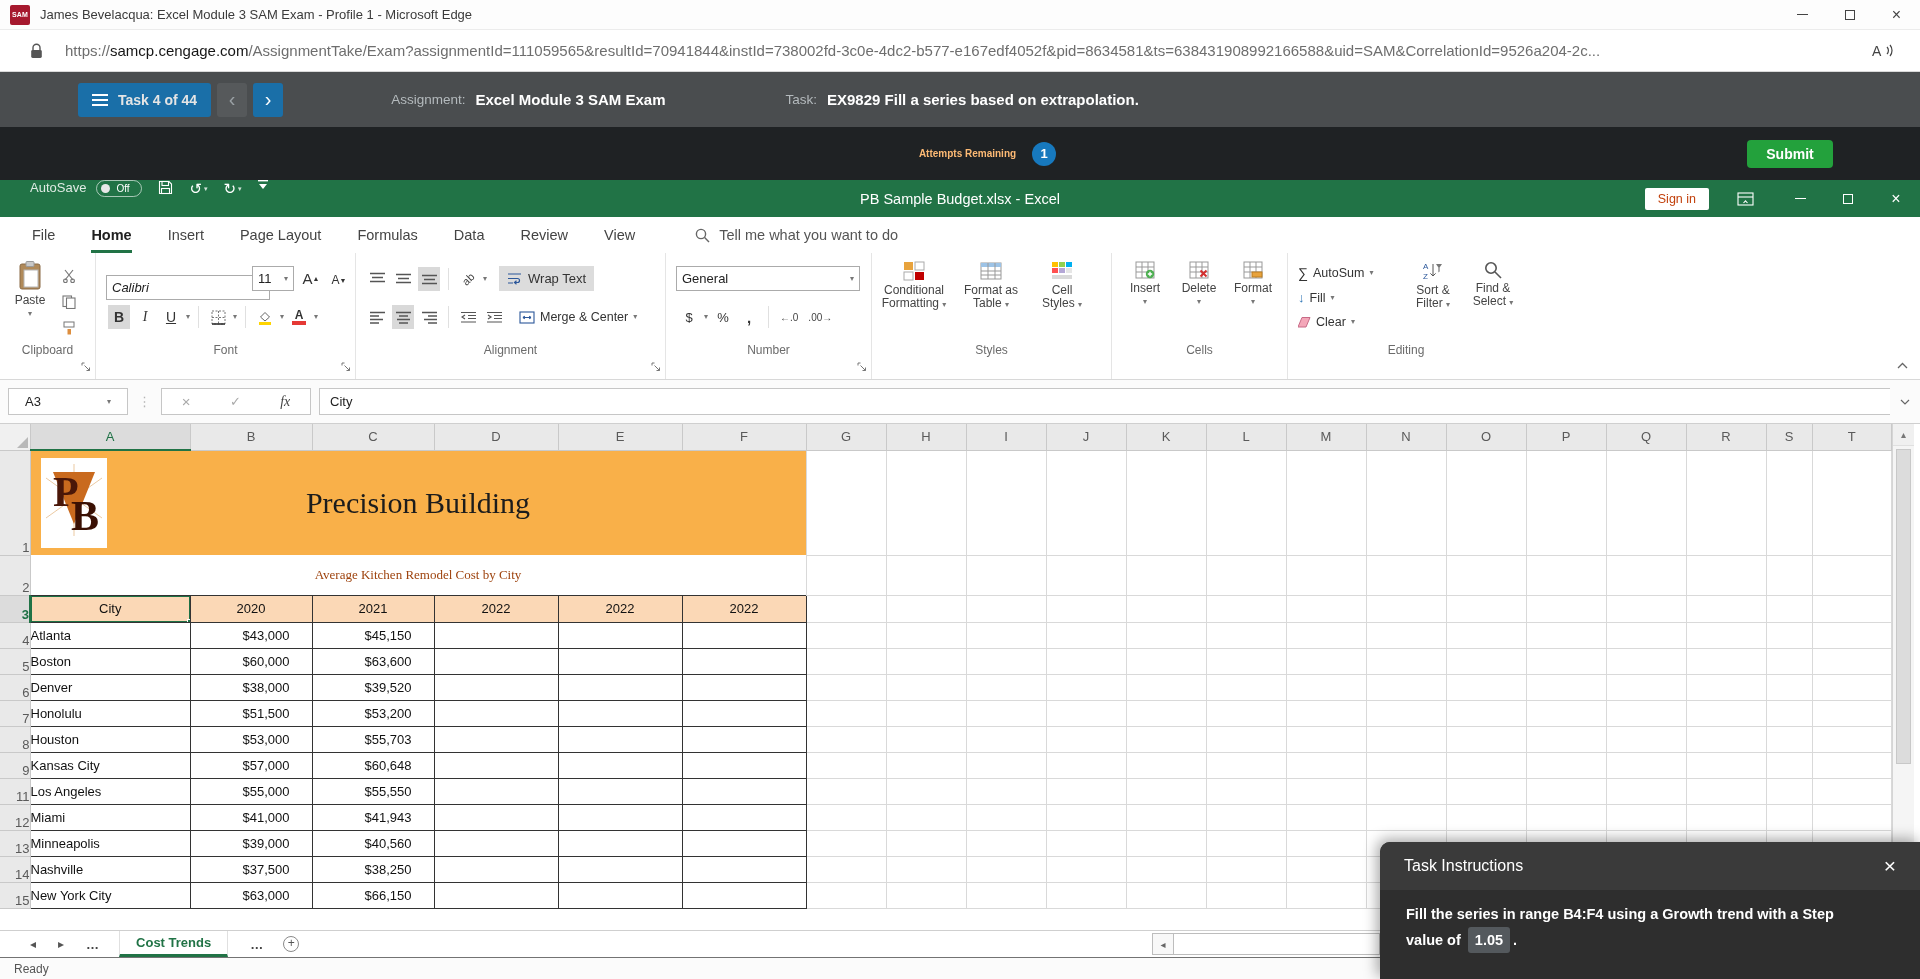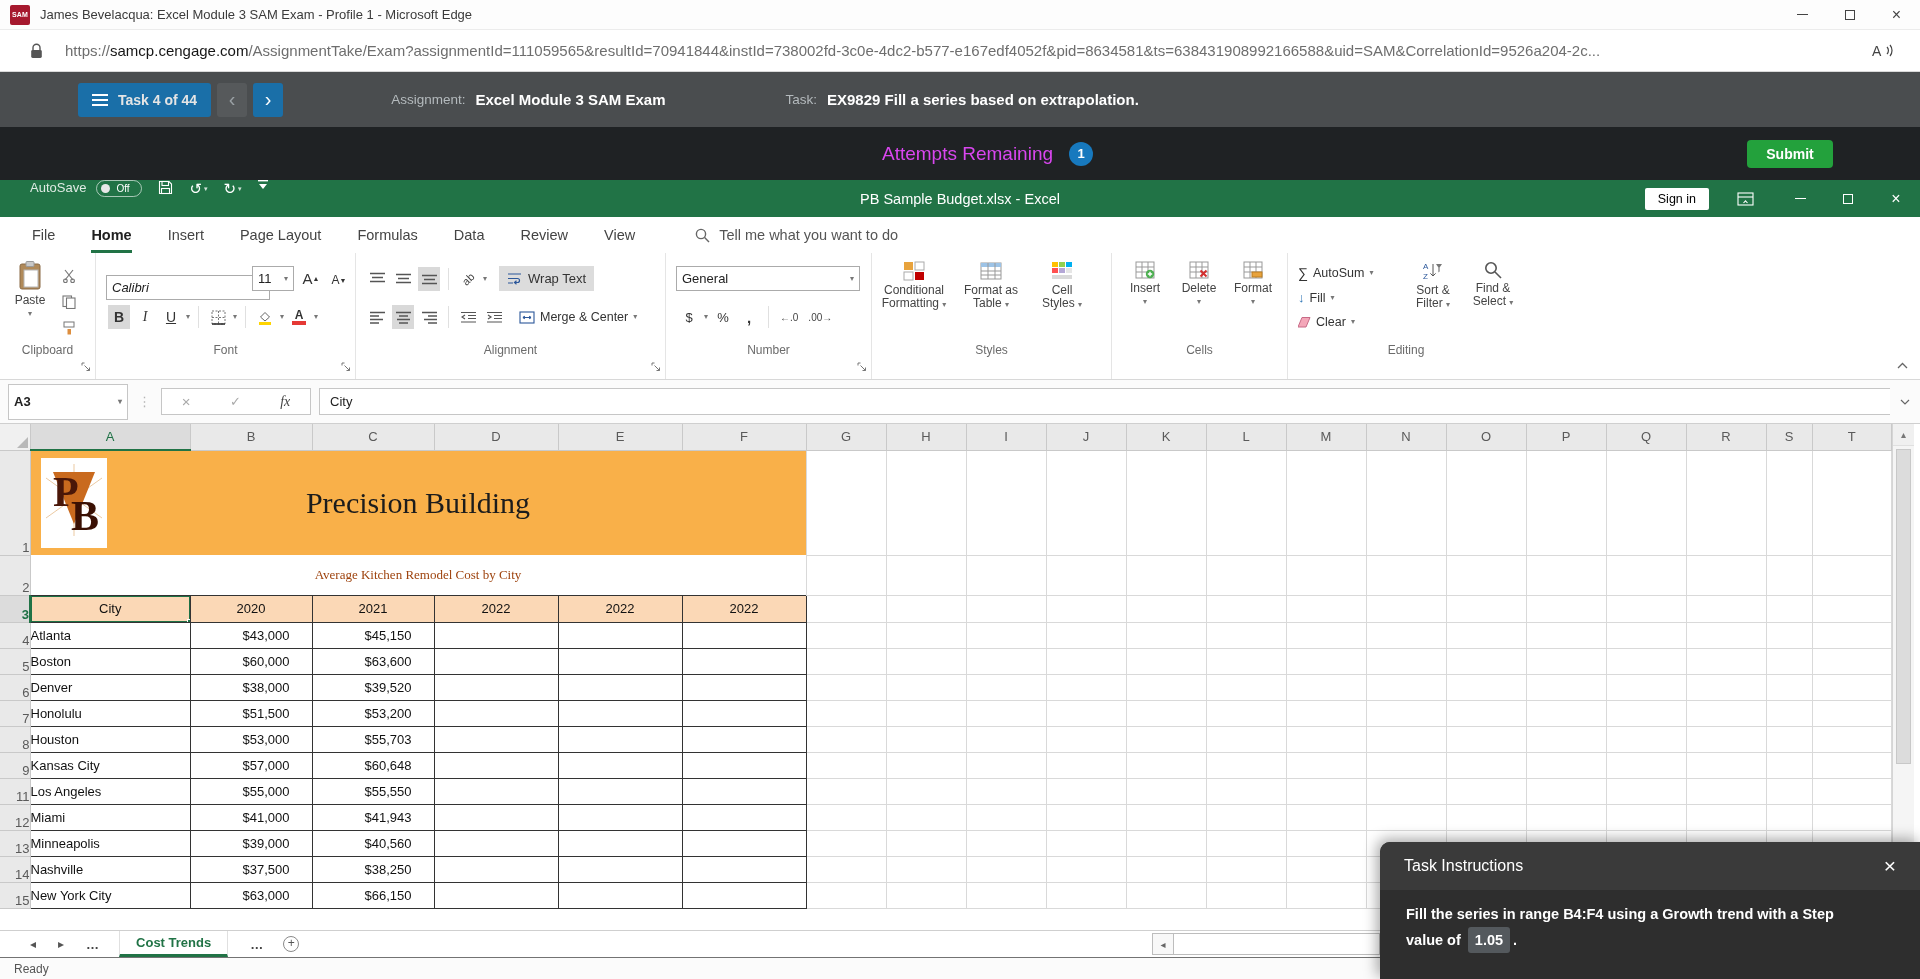--- a/index.html
+++ b/index.html
@@ -32,36 +32,36 @@
   .chev-prev { background:rgba(255,255,255,0.07); color:#9BA2A6; }
   .chev-next { background:#1A6FA8; color:#fff; }
   .meta-label { color:#B4BABD; font-size:13.5px; }
   .meta-value { color:#fff; font-weight:bold; font-size:15px; margin-left:10px; }
   .assign-label { margin-left:108px; }
   .task-label { margin-left:120px; }
 
   
   .attempts-bar { position:relative; height:53px; background:#1F2224; display:flex; align-items:center; justify-content:center; }
   .attempts-center { display:flex; align-items:center; margin-left:55px; }
-  .attempts-label { color:#d946ef; font-weight:normal; font-size:19px; }
+  .attempts-label { color:#fdba74; font-weight:bold; font-size:10px; }
   .attempts-badge { margin-left:16px; width:24px; height:24px; border-radius:50%; background:#1779BE; color:#fff; font-size:13px; font-weight:bold; display:flex; align-items:center; justify-content:center; }
   .submit-btn { position:absolute; right:87px; top:13px; width:86px; height:28px; background:#23A13C; border-radius:4px; color:#fff; font-weight:bold; font-size:14px; display:flex; align-items:center; justify-content:center; }
 
   
   .xl-titlebar { position:relative; height:37px; background:#217346; display:flex; align-items:center; justify-content:center; }
   .xl-title { color:#fff; font-size:14.5px; }
   .qat { position:absolute; left:0; top:0; height:100%; display:flex; align-items:flex-start; }
   .autosave-lbl { margin-left:30px; color:rgba(255,255,255,.85); font-size:13px; }
   .pill { margin-left:10px; width:46px; height:17px; border:1px solid rgba(255,255,255,.6); border-radius:9px; display:flex; align-items:center; padding:0 4px; gap:6px; }
   .pill .dot { width:9px; height:9px; border-radius:50%; background:#E8E8E8; }
   .pill .st { color:#fff; font-size:10px; }
   .qat-ic { margin-left:16px; color:#fff; font-size:15px; display:flex; align-items:center; gap:2px; }
   .ddw { font-size:7px; color:rgba(255,255,255,.8); }
   .xl-tr-right { position:absolute; right:0; top:0; height:100%; display:flex; align-items:center; }
-  .signin { background:#fff; color:#000000; font-size:12.5px; padding:4px 13px; border-radius:2px; margin-right:28px; }
+  .signin { background:#fff; color:#c2410c; font-size:12.5px; padding:4px 13px; border-radius:2px; margin-right:28px; }
   .ribopt { margin-right:22px; display:flex; }
   .xlwin { width:48px; height:100%; display:flex; align-items:center; justify-content:center; color:#fff; }
 
   
   .xl-tabrow { position:relative; height:36px; background:#fff; display:flex; align-items:center; padding-left:32px; gap:36px; }
   .rtab { position:relative; height:100%; display:flex; align-items:center; font-size:14.5px; color:#444; }
   .rtab.active { font-weight:bold; color:#212121; }
   .rtab.active::after { content:''; position:absolute; left:0; right:0; bottom:0; height:3px; background:#217346; }
   .tellme { display:flex; align-items:center; gap:9px; margin-left:24px; color:#555; font-size:14.5px; }
   .tabrow-right { position:absolute; right:28px; top:0; height:100%; display:flex; align-items:center; gap:26px; }
@@ -81,21 +81,21 @@
   .sep { width:1px; height:22px; background:#E0E0E0; margin:0 4px; }
   .frow { position:absolute; display:flex; align-items:center; gap:4px; }
   .wrapbtn { display:flex; align-items:center; gap:6px; background:#DCDCDC; padding:5px 8px; font-size:13px; color:#333; margin-left:8px; }
   .mergebtn { display:flex; align-items:center; gap:5px; padding:4px 4px; font-size:12.5px; color:#333; margin-left:6px; }
   .minitxt { font-size:10px; color:#444; border:0; padding:0 3px; }
   .edrow { position:absolute; display:flex; align-items:center; gap:5px; font-size:12.5px; color:#333; }
   .collapse-rib { position:absolute; right:12px; bottom:10px; }
 
   
   .xl-formulabar { height:44px; background:#FBFBFB; border-bottom:1px solid #CFCFCF; display:flex; align-items:center; }
-  .namebox { margin-left:8px; width:120px; height:36px; background:#fff; border:1px solid #C6C6C6; display:flex; align-items:center; padding:0 5px; font-size:13px; color:#222; justify-content:space-between;font-weight:bold; }
+  .namebox { margin-left:8px; width:120px; height:27px; background:#fff; border:1px solid #C6C6C6; display:flex; align-items:center; padding:0 16px; font-size:13px; color:#222; justify-content:space-between; }
   .vdots { margin:0 10px; color:#B5B5B5; font-size:13px; }
   .fxbox { width:150px; height:27px; background:#fff; border:1px solid #C6C6C6; display:flex; align-items:center; justify-content:space-around; }
   .fx-x { color:#A9A9A9; font-size:15px; }
   .fx-check { color:#A9A9A9; font-size:13px; }
   .fx-fx { font-family:"Liberation Serif", serif; font-style:italic; font-size:14px; color:#444; }
   .formula-input { flex:1; height:27px; margin-left:8px; background:#fff; border:1px solid #C6C6C6; border-right:none; display:flex; align-items:center; padding:0 10px; font-size:13px; color:#222; }
   .fb-chev { width:30px; display:flex; justify-content:center; color:#666; }
 
   
   .sheet-wrap { position:absolute; left:0; top:424px; width:1892px; height:506px; overflow:hidden; background:#fff; }

